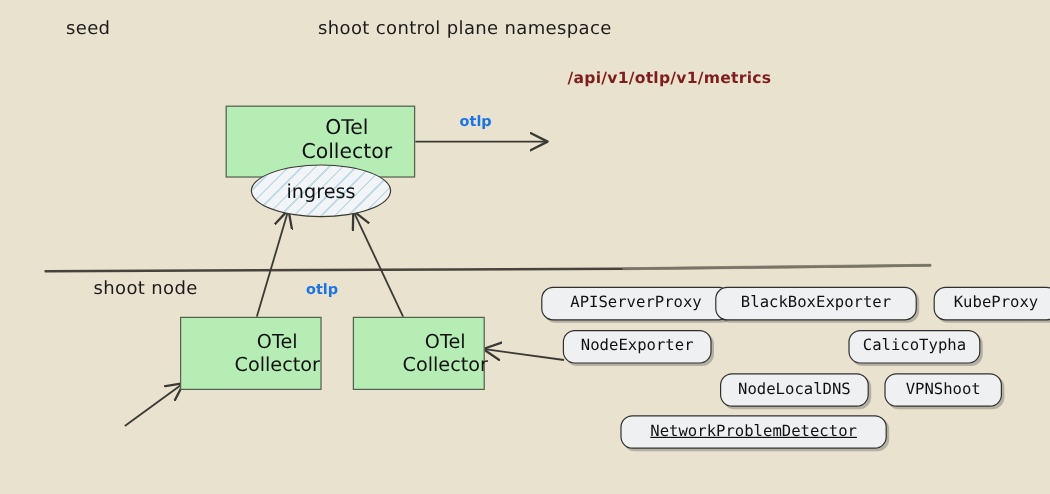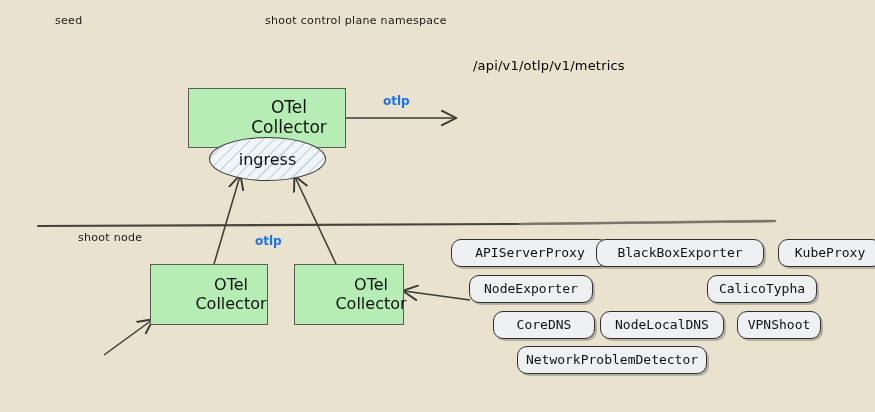--- a/index.html
+++ b/index.html
@@ -22,32 +22,32 @@
     height: 412px;
     pointer-events: none;
   }
   .lbl {
     position: absolute;
     color: #1b1b1b;
     font-family: "DejaVu Sans", sans-serif;
     white-space: nowrap;
   }
   .zone-label {
-    font-size: 11px;
+    font-size: 15px;
     letter-spacing: 0.3px;
   }
   .edge-label {
     font-size: 12px;
     color: #1a73e8;
     font-weight: 600;
   }
   .path-label {
     font-size: 13px;
-    color: #000000;
-    font-weight: 400;
+    color: #7f1d1d;
+    font-weight: 700;
     letter-spacing: 0.2px;
   }
 
   
   .node {
     position: absolute;
     box-sizing: border-box;
     display: flex;
     align-items: center;
     justify-content: center;
@@ -188,21 +188,20 @@
 
   <div class="pill" style="left:596px; top:239px; width:168px; height:28px;">BlackBoxExporter</div>
 
   <div class="pill" style="left:762px; top:239px; width:104px; height:28px;margin-left:16px;">KubeProxy</div>
 
   <div class="pill" style="left:469px; top:275px; width:124px; height:28px;">NodeExporter</div>
 
 
   <div class="pill" style="left:707px; top:275px; width:110px; height:28px;">CalicoTypha</div>
 
-  <div class="pill" style="left:493px; top:311px; width:102px; height:28px;">CoreDNS</div>
 
   <div class="pill" style="left:600px; top:311px; width:124px; height:28px;">NodeLocalDNS</div>
 
-  <div class="pill" style="left:737px; top:311px; width:84px; height:28px;">VPNShoot</div>
-
-  <div class="pill" style="left:517px; top:346px; width:190px; height:28px;">NetworkProblemDetector</div>
+  <div class="pill" style="left:737px; top:311px; width:98px; height:28px;">VPNShoot</div>
+
+  <div class="pill" style="left:517px; top:346px; width:222px; height:28px;text-decoration:underline;">NetworkProblemDetector</div>
 
 </div>
 
 </body></html>

